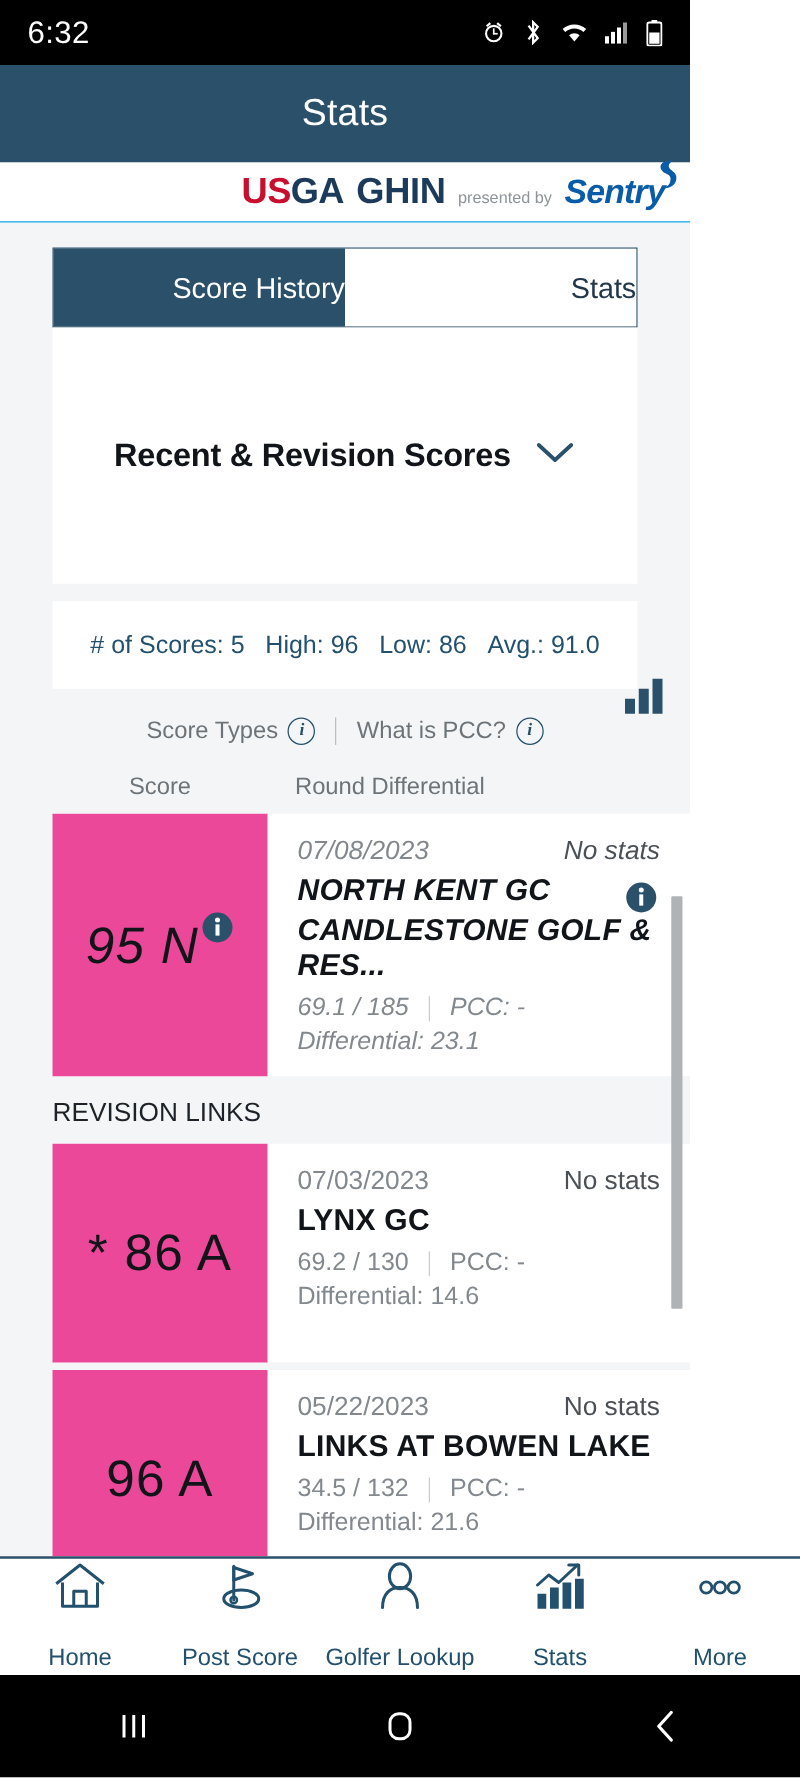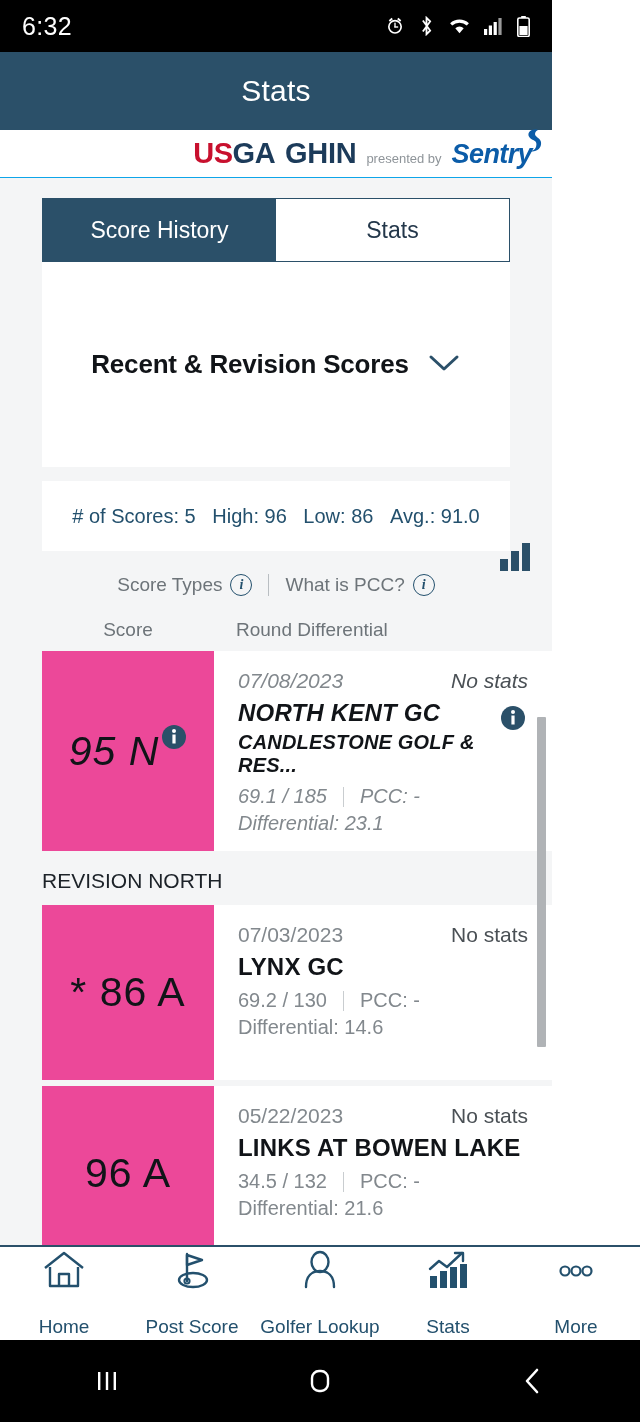--- a/index.html
+++ b/index.html
@@ -51,21 +51,21 @@
   .sentry-swoosh { position: absolute; top: -12px; right: -12px; }
 
   
   .tabs {
     display: flex;
     margin: 20px 42px 0 42px;
     border: 1px solid #2b5069;
   }
   .tab {
     flex: 1; height: 62px;
-    display: flex; align-items: center; justify-content: center;
+    display: flex; align-items: center; justify-content: flex-end;
     font-size: 23px;
   }
   .tab.active { background: #2b5069; color: #ffffff; }
   .tab.inactive { background: #ffffff; color: #23374a; }
 
   
   .section-card {
     margin: 0 42px;
     background: #ffffff;
     height: 205px;
@@ -136,21 +136,21 @@
     position: relative; top: -14px;
   }
   .roundinfo {
     flex: 1; padding: 18px 24px 16px 24px;
     position: relative;
   }
   .ri-toprow { display: flex; align-items: flex-start; justify-content: space-between; }
   .ri-date { font-size: 21px; color: #82888d; }
   .ri-nostats { font-size: 21px; color: #4a5055; }
   .ri-course { font-size: 24px; font-weight: 700; color: #111418; margin-top: 6px; letter-spacing: .2px; }
-  .ri-course2 { font-size: 20px; font-weight: 700; color: #111418; margin-top: 4px; letter-spacing: .2px; }
+  .ri-course2 { font-size: 24px; font-weight: 700; color: #111418; margin-top: 4px; letter-spacing: .2px; }
   .ri-meta { font-size: 20px; color: #82888d; margin-top: 8px; display: flex; align-items: center; }
   .ri-sep { width: 1px; height: 20px; background: #c9cdd0; margin: 0 16px; }
   .ri-diff { font-size: 20px; color: #82888d; margin-top: 4px; }
   .row.pending .ri-date,
   .row.pending .ri-nostats,
   .row.pending .ri-course,
   .row.pending .ri-course2,
   .row.pending .ri-meta,
   .row.pending .ri-diff,
   .row.pending .scoretext { font-style: italic; }
@@ -340,21 +340,21 @@
         <span class="ri-info-icon">
           <svg width="26" height="26" viewBox="0 0 26 26">
             <circle cx="13" cy="13" r="12" fill="#2b5069"></circle>
             <circle cx="13" cy="7" r="2" fill="#fff"></circle>
             <rect x="11.4" y="10.5" width="3.2" height="9" fill="#fff"></rect>
           </svg>
         </span>
       </div>
     </div>
 
-    <div class="group-label">REVISION NORTH</div>
+    <div class="group-label">REVISION LINKS</div>
 
     <div class="row">
       <div class="scorebox">
         <span class="scoretext">* 86 A</span>
       </div>
       <div class="roundinfo">
         <div class="ri-toprow">
           <span class="ri-date">07/03/2023</span>
           <span class="ri-nostats">No stats</span>
         </div>

